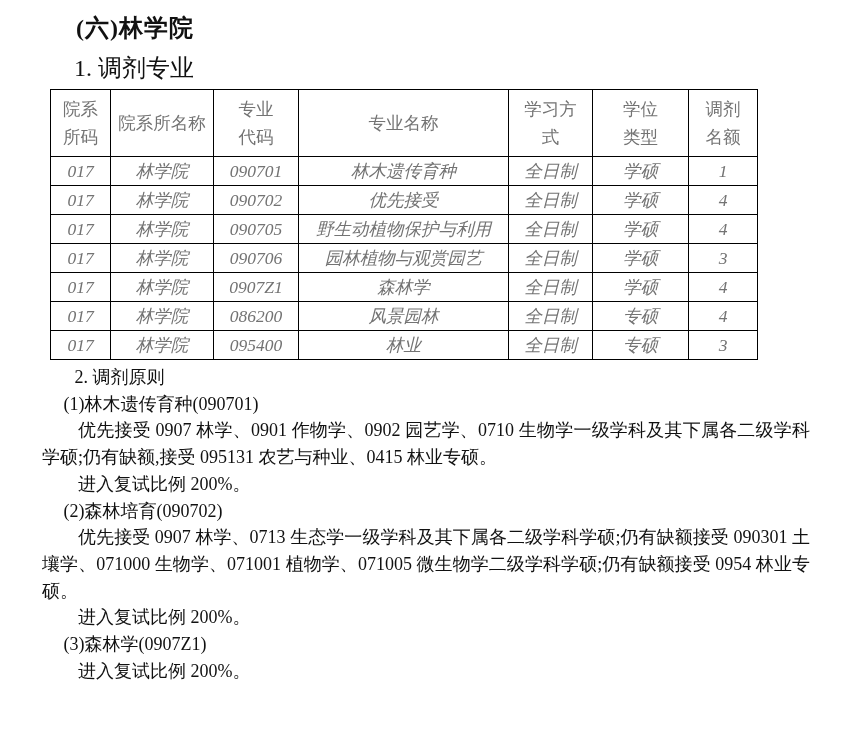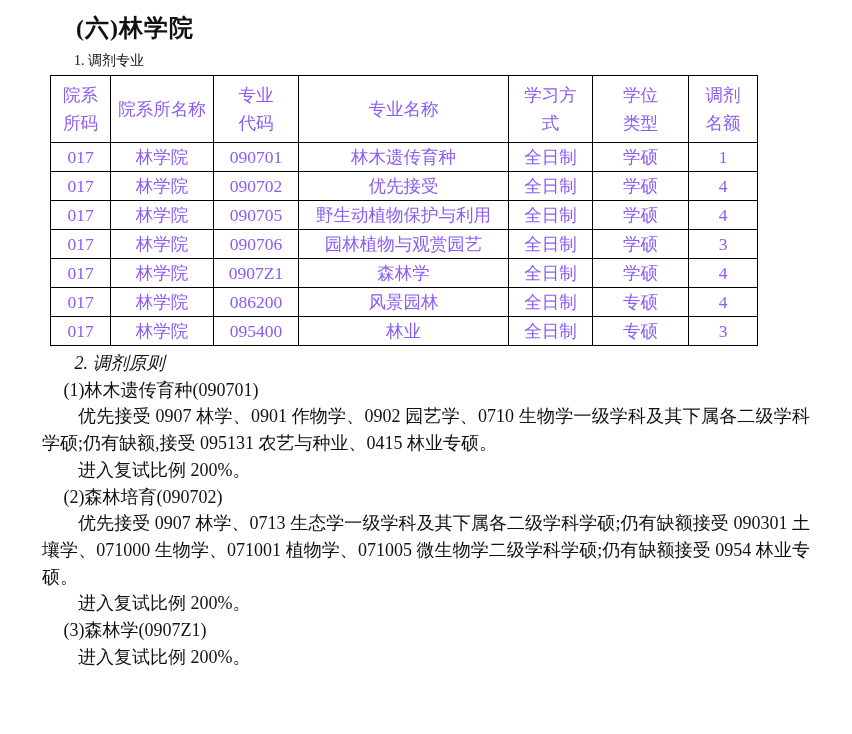--- a/index.html
+++ b/index.html
@@ -20,62 +20,63 @@
     height: 734px;
   }
   .doc-title {
     margin: 12px 0 0 76px;
     font-size: 24px;
     font-weight: 700;
     letter-spacing: 1px;
   }
   .section-label-1 {
     margin: 8px 0 5px 74px;
-    font-size: 14px;
+    font-size: 24px;
   }
   table.adj-table {
     border-collapse: collapse;
     margin-left: 50px;
     table-layout: fixed;
     width: 707px;
     font-size: 17.5px;
-    color: #8b5cf6;
+    color: #737373;
   }
   table.adj-table th,
   table.adj-table td {
     border: 1px solid #000000;
     text-align: center;
     vertical-align: middle;
     font-weight: normal;
     padding: 0;
     overflow: hidden;
   }
   table.adj-table thead th {
     height: 66px;
     white-space: pre-line;
     line-height: 1.6;
   }
   table.adj-table tbody td {
     height: 28px;
     line-height: 28px;
+    font-style: italic;
   }
   .body-text {
     margin: 4px 42px 0 42px;
     width: 768px;
     font-size: 18px;
     line-height: 26.7px;
     text-align: justify;
   }
   .body-text p {
     margin: 0;
     padding: 0;
   }
   .indent-2 { text-indent: 2em; }
   .indent-heading { text-indent: 1.2em; }
-  .indent-sec { text-indent: 1.8em; font-style: italic; }
+  .indent-sec { text-indent: 1.8em; }
 </style>
 </head>
 <body>
 
 <div class="doc">
 
   <div class="doc-title">(六)林学院</div>
 
   <div class="section-label-1">1. 调剂专业</div>
 

